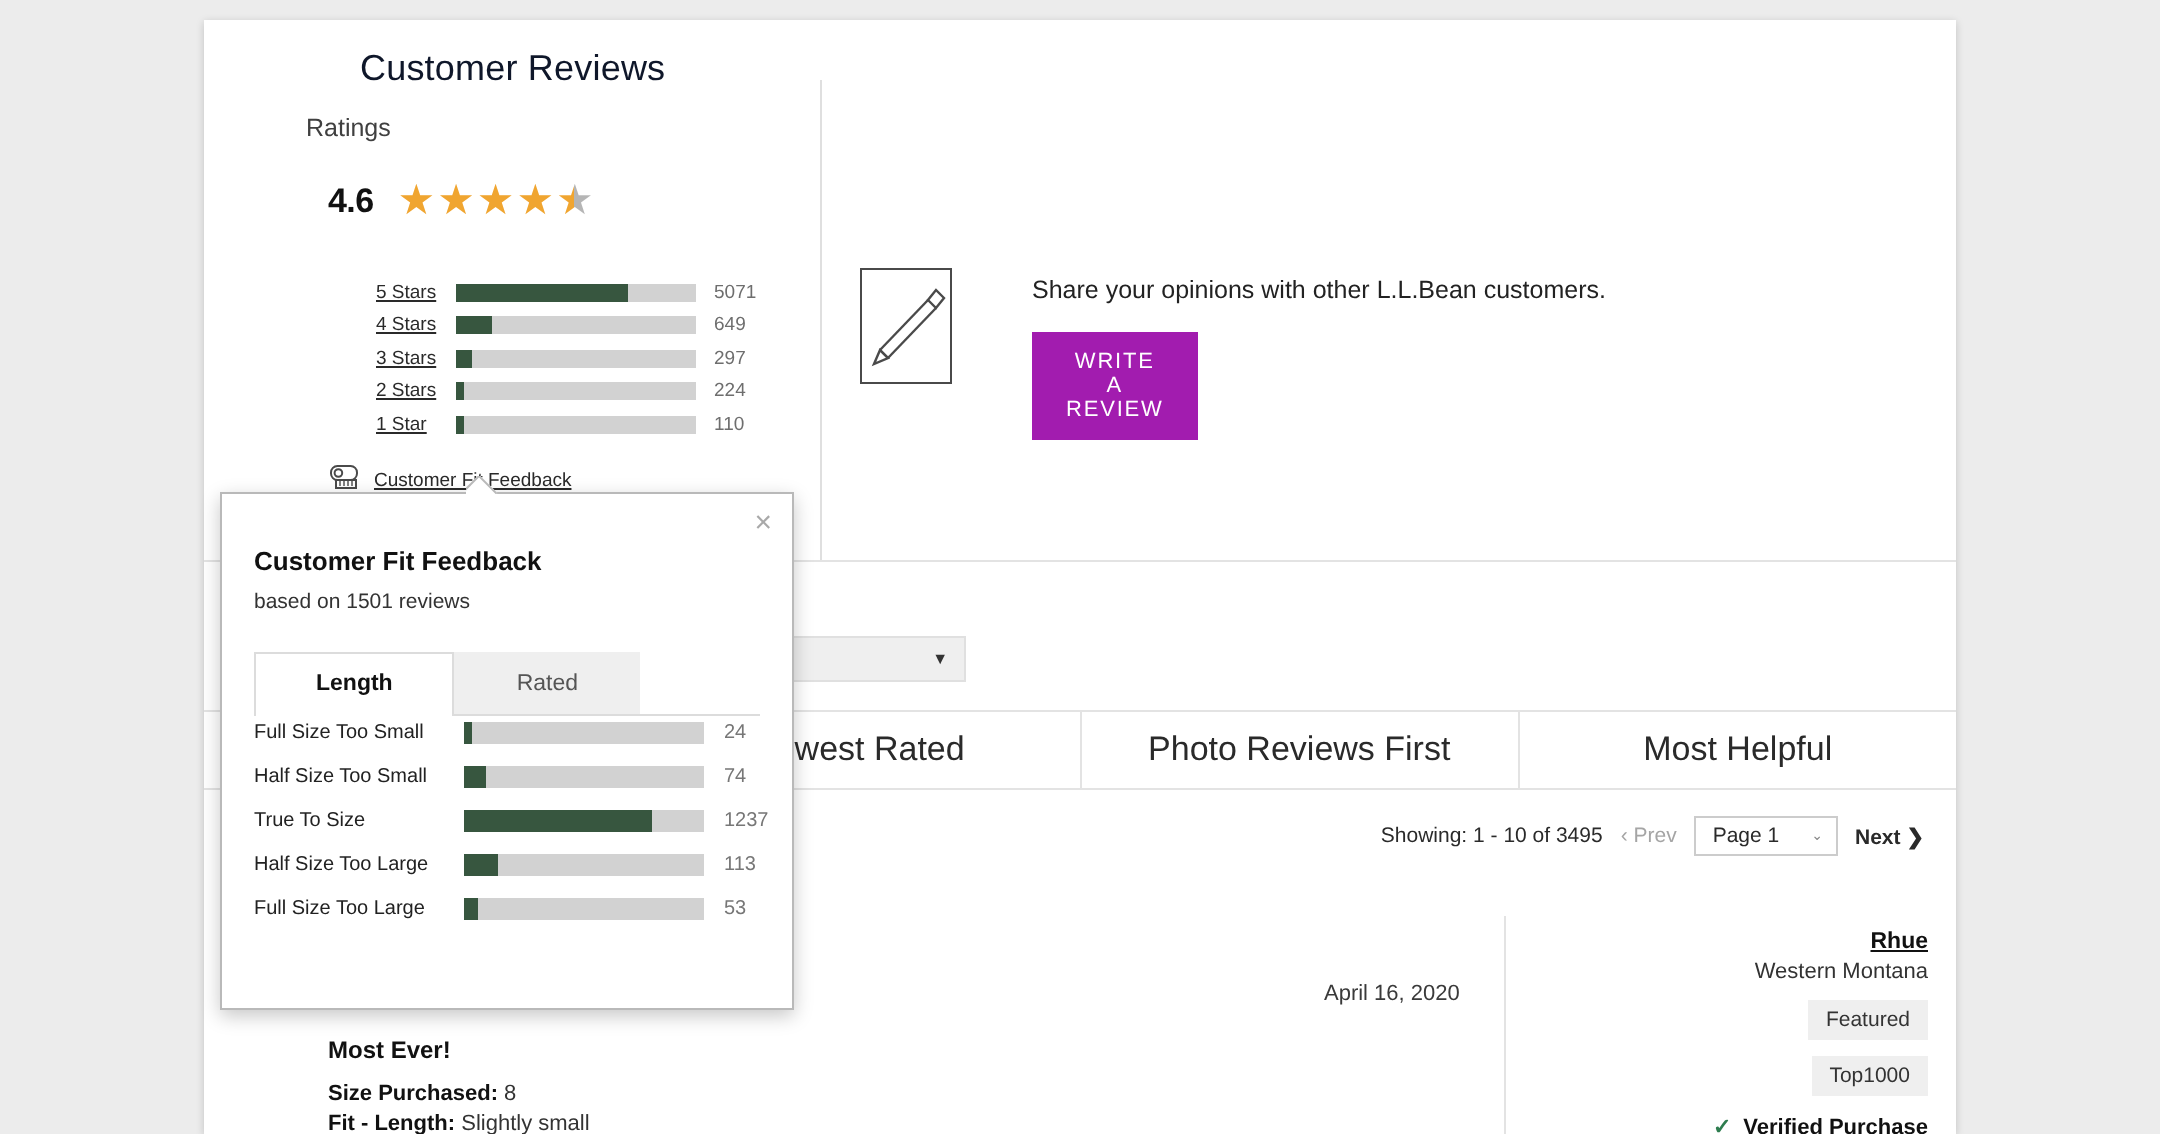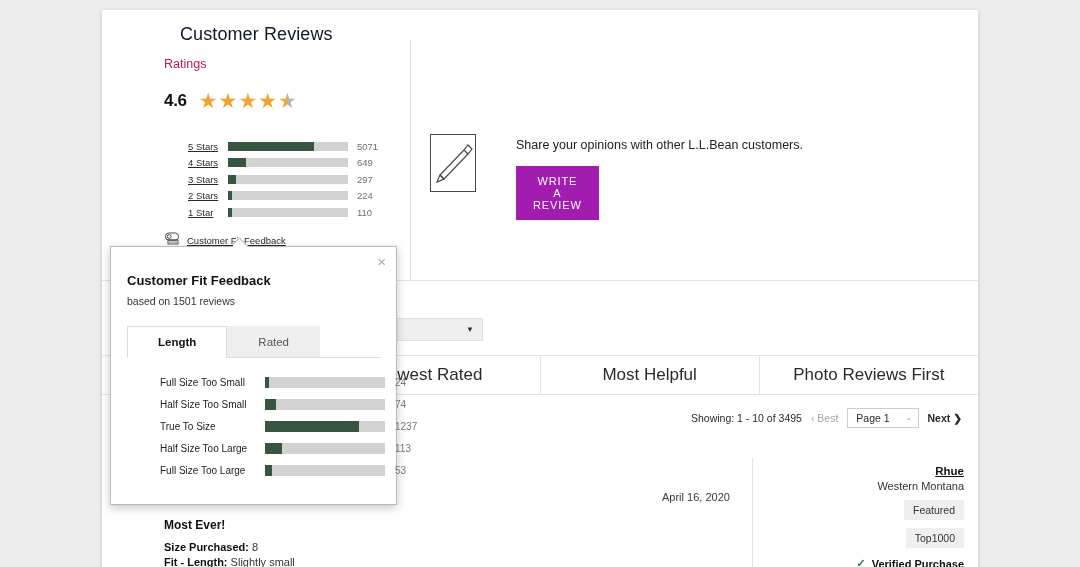--- a/index.html
+++ b/index.html
@@ -52,24 +52,24 @@
     left: 0px;
     top: 270px;
     width: 876px;
     height: 1px;
     background: #e3e3e3;
   }
 
   
   .ratings-label {
     position: absolute;
-    left: 62px;
+    left: 51px;
     top: 47px;
     font-size: 12.5px;
-    color: #be185d;
+    color: #404040;
   }
   .score-row {
     position: absolute;
     left: 62px;
     top: 80px;
     display: flex;
     align-items: center;
     gap: 12px;
   }
   .score-value {
@@ -397,22 +397,21 @@
     margin-bottom: -1px;
     padding-bottom: 10px;
   }
   .fit-tab.inactive {
     background: #efefef;
     color: #555;
   }
   .fit-rows {
     position: absolute;
     left: 16px;
-    top: 124px;
-    margin-left: 33px;
+    top: 108px;
   }
   .fit-row {
     display: flex;
     align-items: center;
     height: 22px;
   }
   .fit-row-label {
     width: 105px;
     font-size: 10px;
     color: #222;
@@ -525,29 +524,29 @@
   </div>
 
   <div class="sort-select">
     <span>g</span>
     <span class="caret">▼</span>
   </div>
 
   <div class="sort-tabs">
     <div class="sort-tab">est Rated</div>
     <div class="sort-tab">Lowest Rated</div>
+    <div class="sort-tab">Photo Reviews First</div>
     <div class="sort-tab">Most Helpful</div>
-    <div class="sort-tab">Photo Reviews First</div>
   </div>
 
   <div class="pagination">
     <span class="pg-showing">Showing: 1 - 10 of 3495</span>
     <span class="pg-prev">
       <span>‹</span>
-      <span>Best</span>
+      <span>Prev</span>
     </span>
     <span class="pg-page">
       <span>Page 1</span>
       <span class="caret">⌄</span>
     </span>
     <span class="pg-next">
       <span>Next</span>
       <span>❯</span>
     </span>
   </div>

